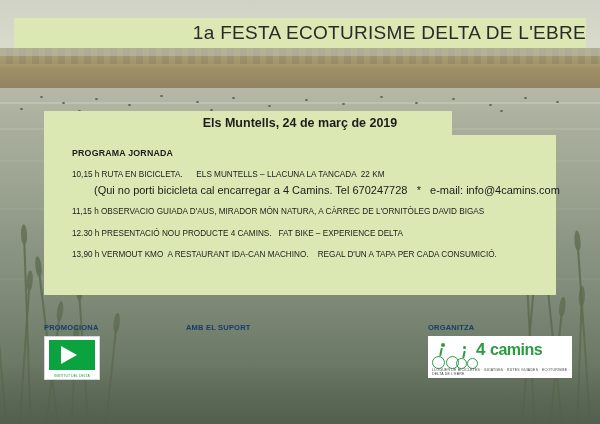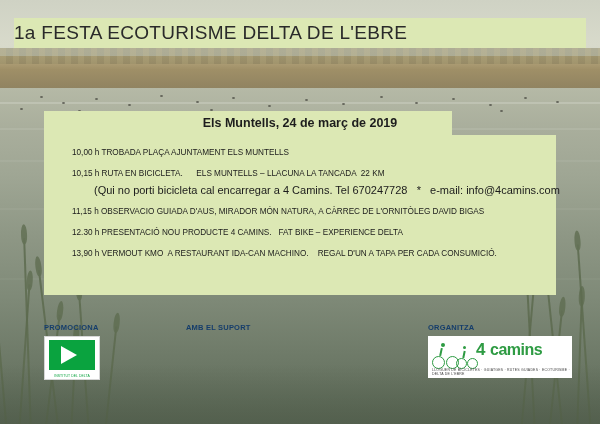--- a/index.html
+++ b/index.html
@@ -111,21 +111,21 @@
     position: absolute;
     left: 14px; top: 18px;
     width: 572px; height: 30px;
     background: #dce8b4;
   }
   .title-text {
     position: absolute;
     left: 0; top: 0;
     width: 572px;
     line-height: 30px;
-    text-align: left;
+    text-align: right;
     font-size: 19px;
     letter-spacing: .3px;
     color: #2a2a2a;
     font-family: "Liberation Sans", sans-serif;
   }
 
   
   .date-band {
     position: absolute;
     left: 44px; top: 111px;
@@ -429,22 +429,22 @@
   <div class="title-band">
     <div class="title-text">1a  FESTA ECOTURISME DELTA DE L'EBRE</div>
   </div>
 
   <div class="date-band">
     <div class="date-text">Els Muntells, 24 de març de 2019</div>
   </div>
 
   <div class="program-panel">
     <div class="program-inner">
-
-      <div class="prog-line">10,00 h TROBADA PLAÇA AJUNTAMENT ELS MUNTELLS</div>
+      <div class="prog-head">PROGRAMA JORNADA</div>
+
 
       <div class="prog-line">10,15 h RUTA EN BICICLETA.      ELS MUNTELLS – LLACUNA LA TANCADA  22 KM</div>
       <div class="prog-sub" style="margin-top:-7px; margin-bottom:11px;">(Qui no porti bicicleta cal encarregar a 4 Camins. Tel 670247728   *   e-mail: info@4camins.com</div>
 
       <div class="prog-line">11,15 h OBSERVACIO GUIADA D'AUS, MIRADOR MÓN NATURA, A CÀRREC DE L'ORNITÒLEG DAVID BIGAS</div>
       <div class="prog-line">12.30 h PRESENTACIÓ NOU PRODUCTE 4 CAMINS.   FAT BIKE – EXPERIENCE DELTA</div>
       <div class="prog-line last">13,90 h VERMOUT KMO  A RESTAURANT IDA-CAN MACHINO.    REGAL D'UN A TAPA PER CADA CONSUMICIÓ.</div>
     </div>
   </div>
 

